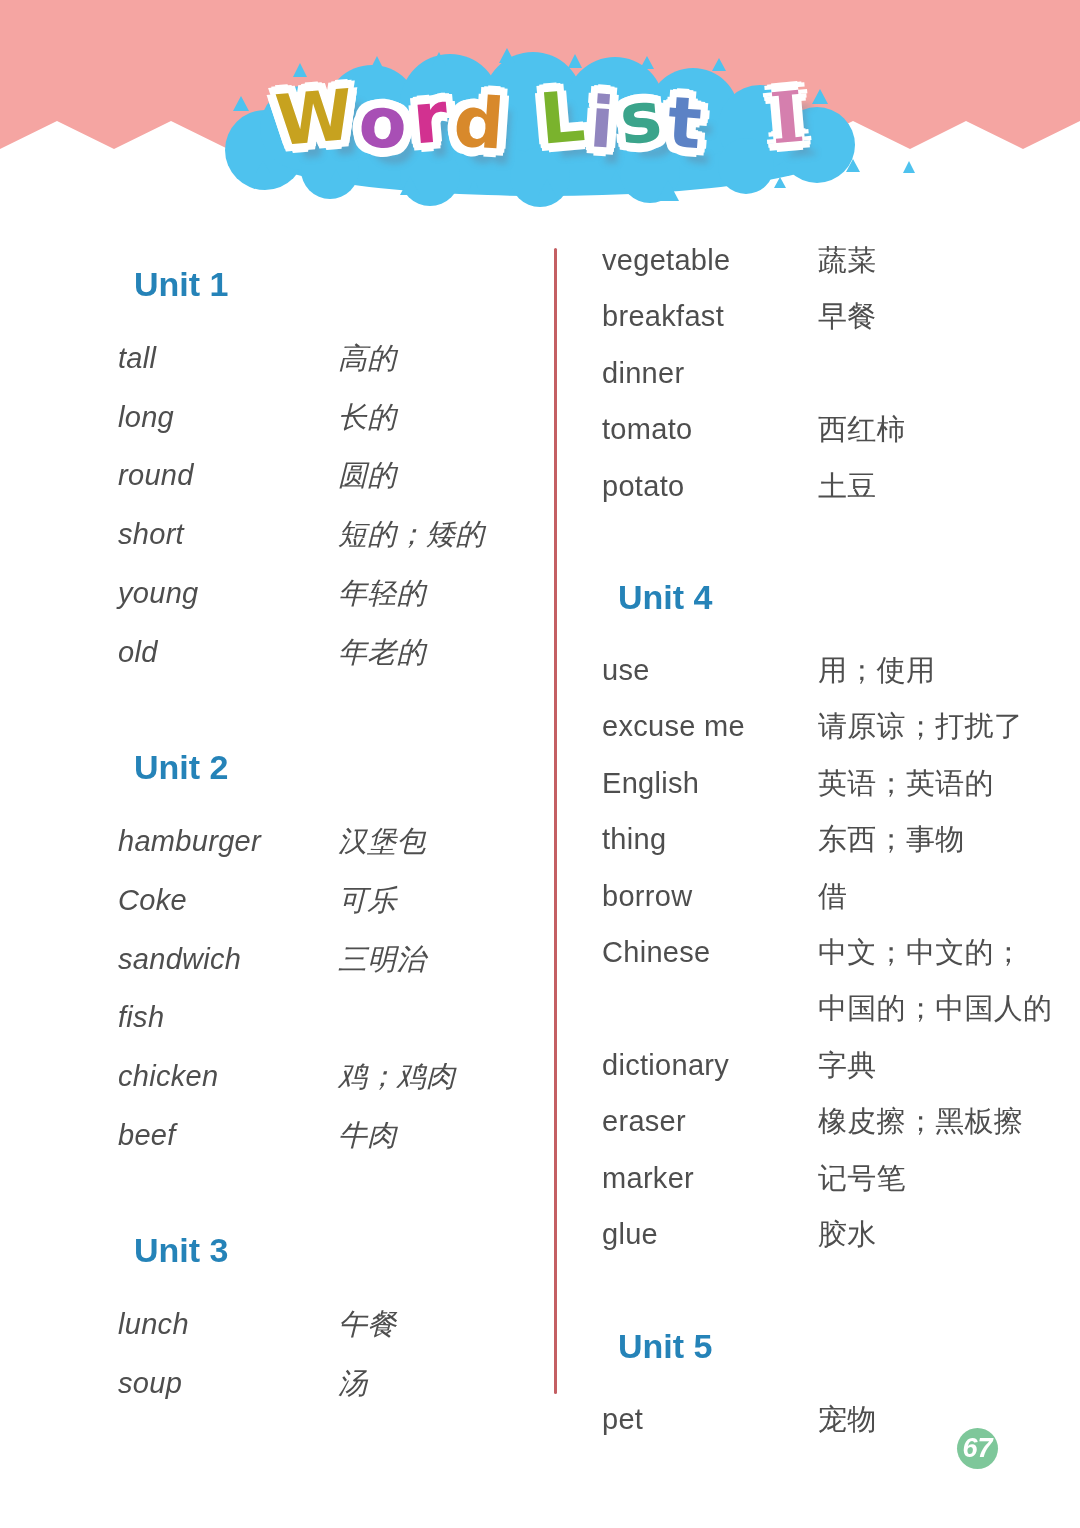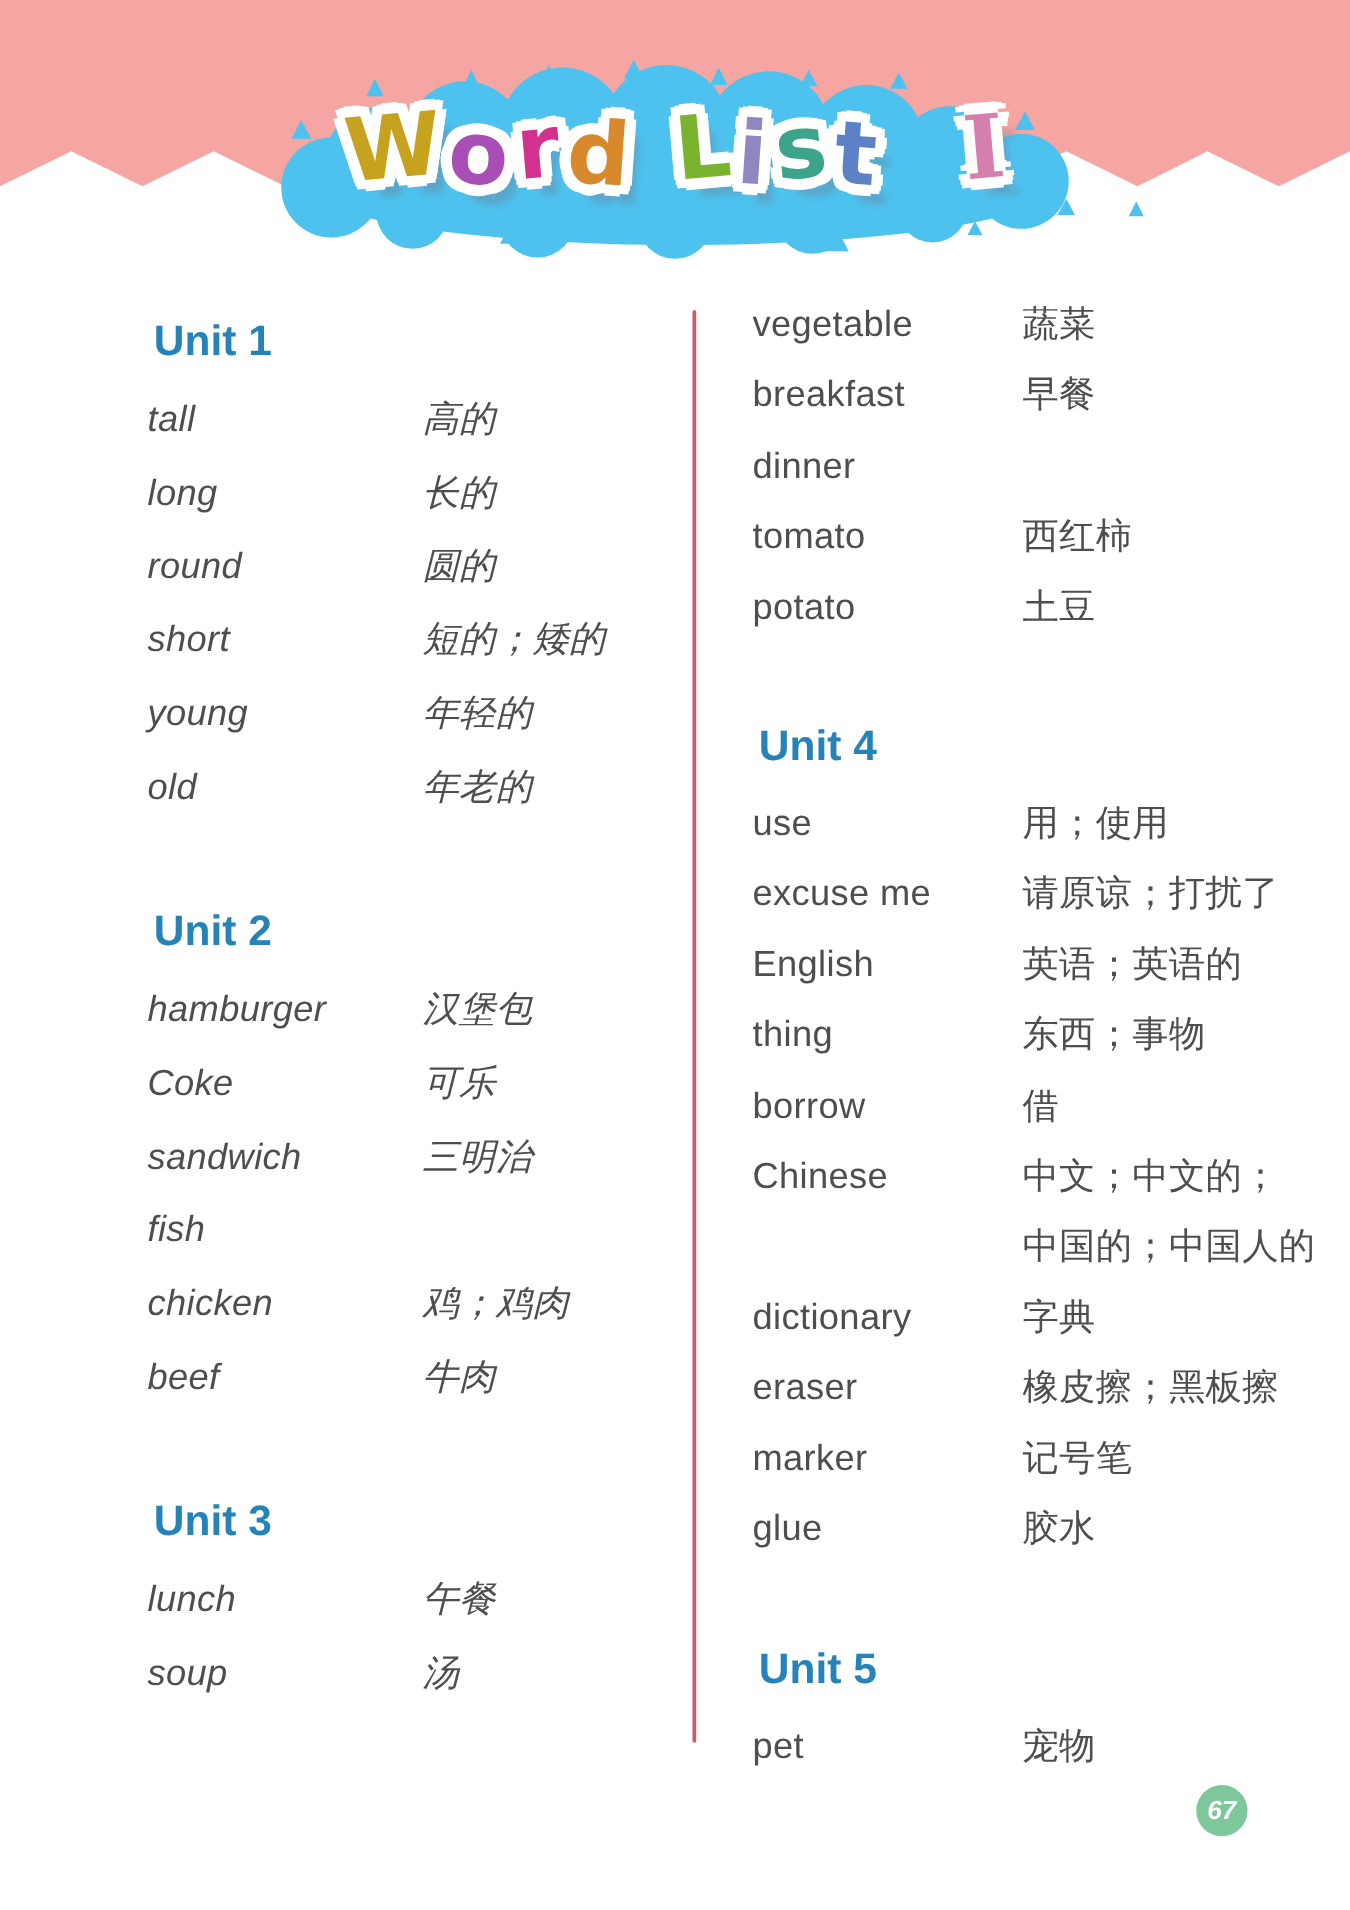--- a/index.html
+++ b/index.html
@@ -33,41 +33,41 @@
   .title-letter.serif{font-family:"DejaVu Serif",serif;}
   .title-letter:nth-child(odd){transform:rotate(-5deg) translateY(-2px);}
   .title-letter:nth-child(even){transform:rotate(4deg) translateY(3px);}
 
   
   .word-column{position:absolute;}
   .col-0{left:118px;top:240px;width:436px;}
   .col-1{left:602px;top:232px;width:472px;}
 
   .unit-heading{
-    margin:5px;height:57px;line-height:57px;
+    margin:16px;height:57px;line-height:57px;
     font-size:34px;font-weight:bold;color:#2583b8;
   }
   .col-0 .word-section{margin-top:58px;}
   .col-1 .word-section{margin-top:55px;}
   .word-column .word-section:first-child{margin-top:0;}
 
   .word-row{display:grid;}
   .col-0 .word-row{grid-template-columns:220px 1fr;line-height:58.7px;font-style:italic;}
   .col-1 .word-row{grid-template-columns:172px 1fr;line-height:56.4px;gap:44px;}
   .word-en,.word-zh{font-size:29px;color:#4e4e4e;letter-spacing:.3px;}
   .word-zh{white-space:pre-line;}
 
   .divider{
     position:absolute;left:554px;top:248px;width:3px;height:1146px;
     background:#c45f63;border-radius:2px;
   }
 
   .page-badge{
     position:absolute;left:957px;top:1428px;width:41px;height:41px;border-radius:50%;
-    background:#7ec79a;color:#ffffff;font-size:21px;font-weight:bold;font-style:italic;
+    background:#7ec79a;color:#ffffff;font-size:27px;font-weight:bold;font-style:italic;
     display:flex;align-items:center;justify-content:center;
   }
 </style>
 </head>
 <body>
 
 <div class="page">
 
   <div class="header">
     <svg width="1080" height="235" viewBox="0 0 1080 235">

